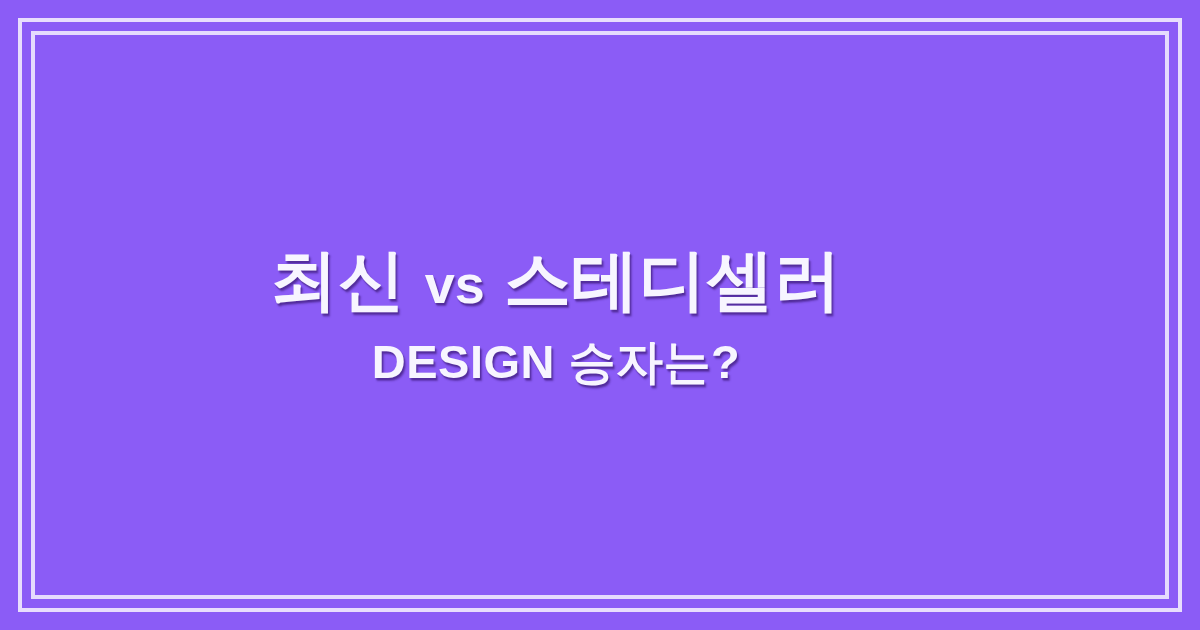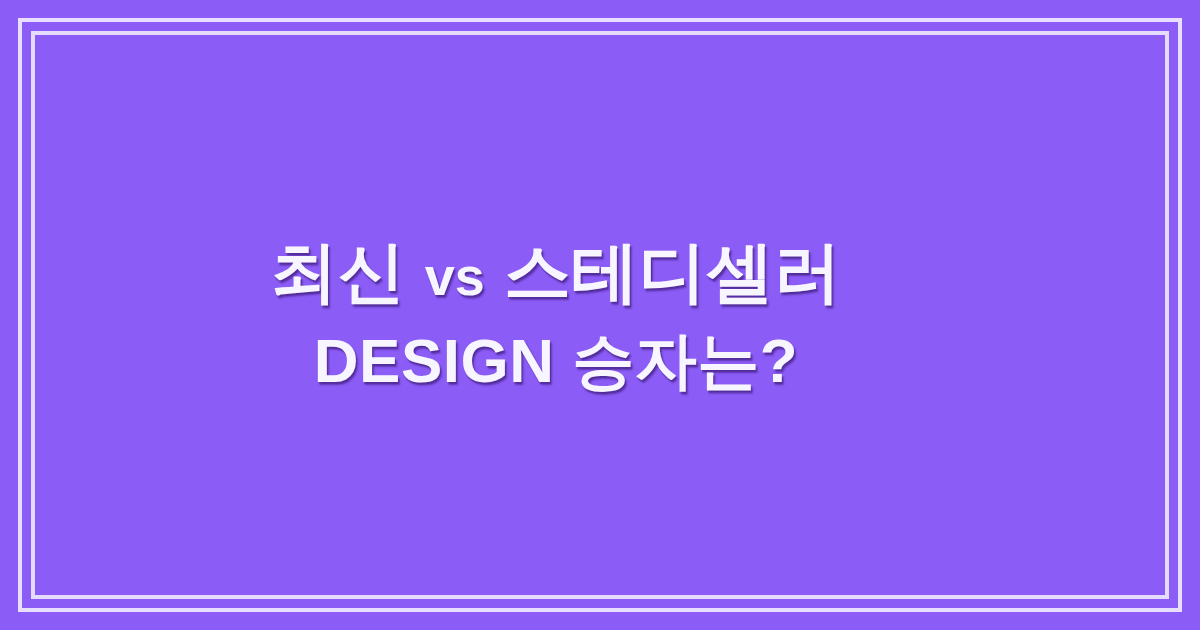--- a/index.html
+++ b/index.html
@@ -77,21 +77,21 @@
       2px 3px 2px rgba(40, 10, 90, 0.42),
       1px 2px 1px rgba(60, 25, 110, 0.30);
     -webkit-font-smoothing: antialiased;
   }
 
   .title-line-1 {
     font-size: 67px;
   }
 
   .title-line-2 {
-    font-size: 62px;
+    font-size: 47px;
     margin-top: 17px;
   }
 
   .vs-token {
     font-size: 54px;
     font-weight: bold;
     letter-spacing: 0px;
     vertical-align: baseline;
   }
 </style>

